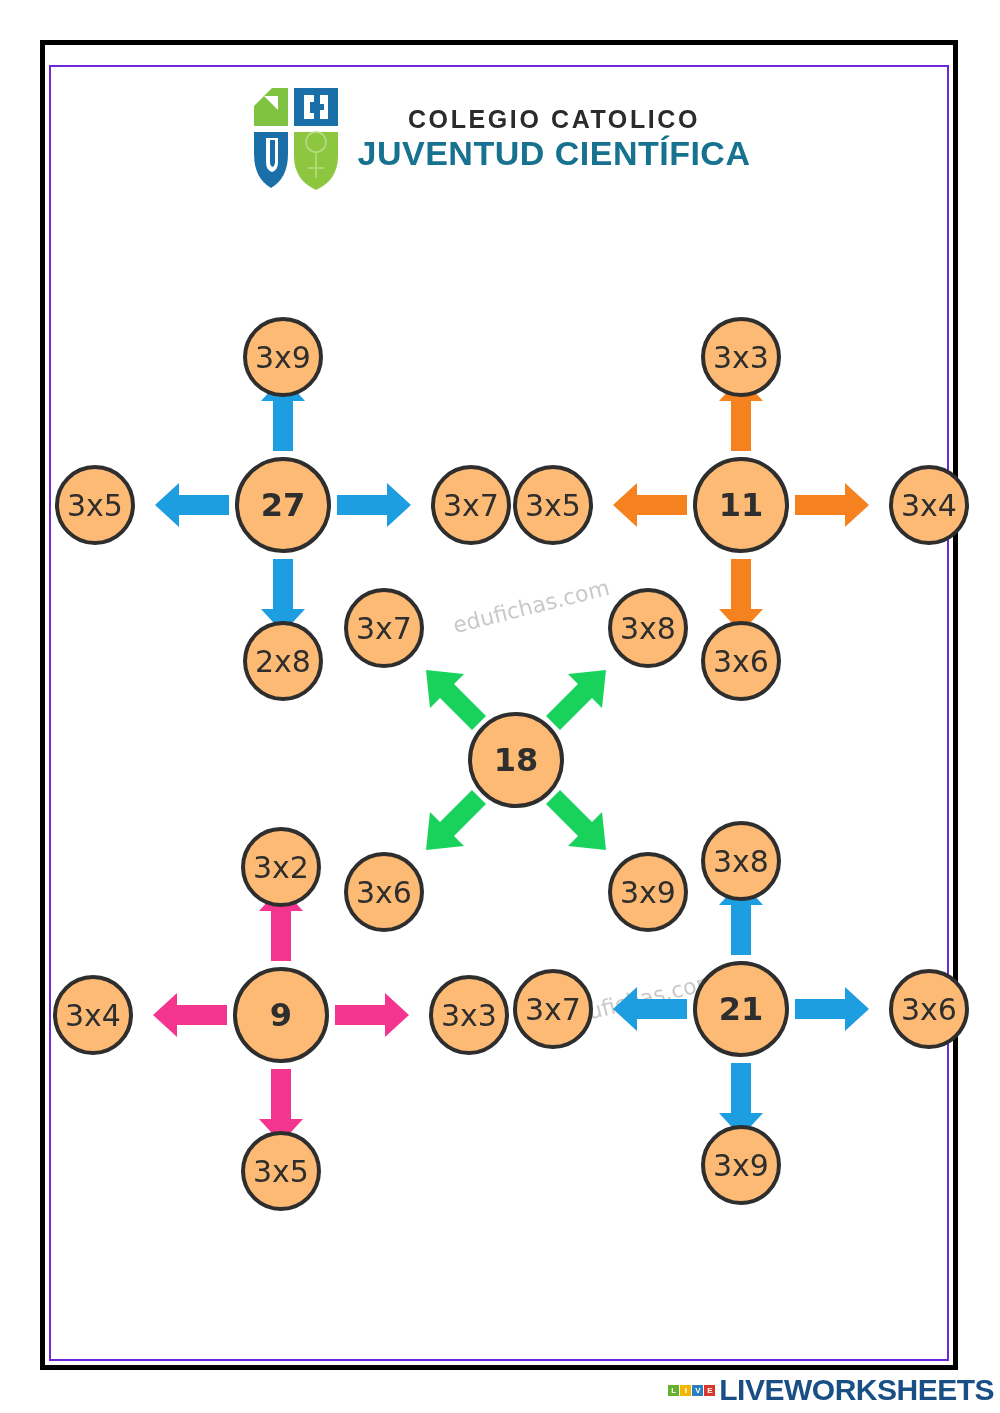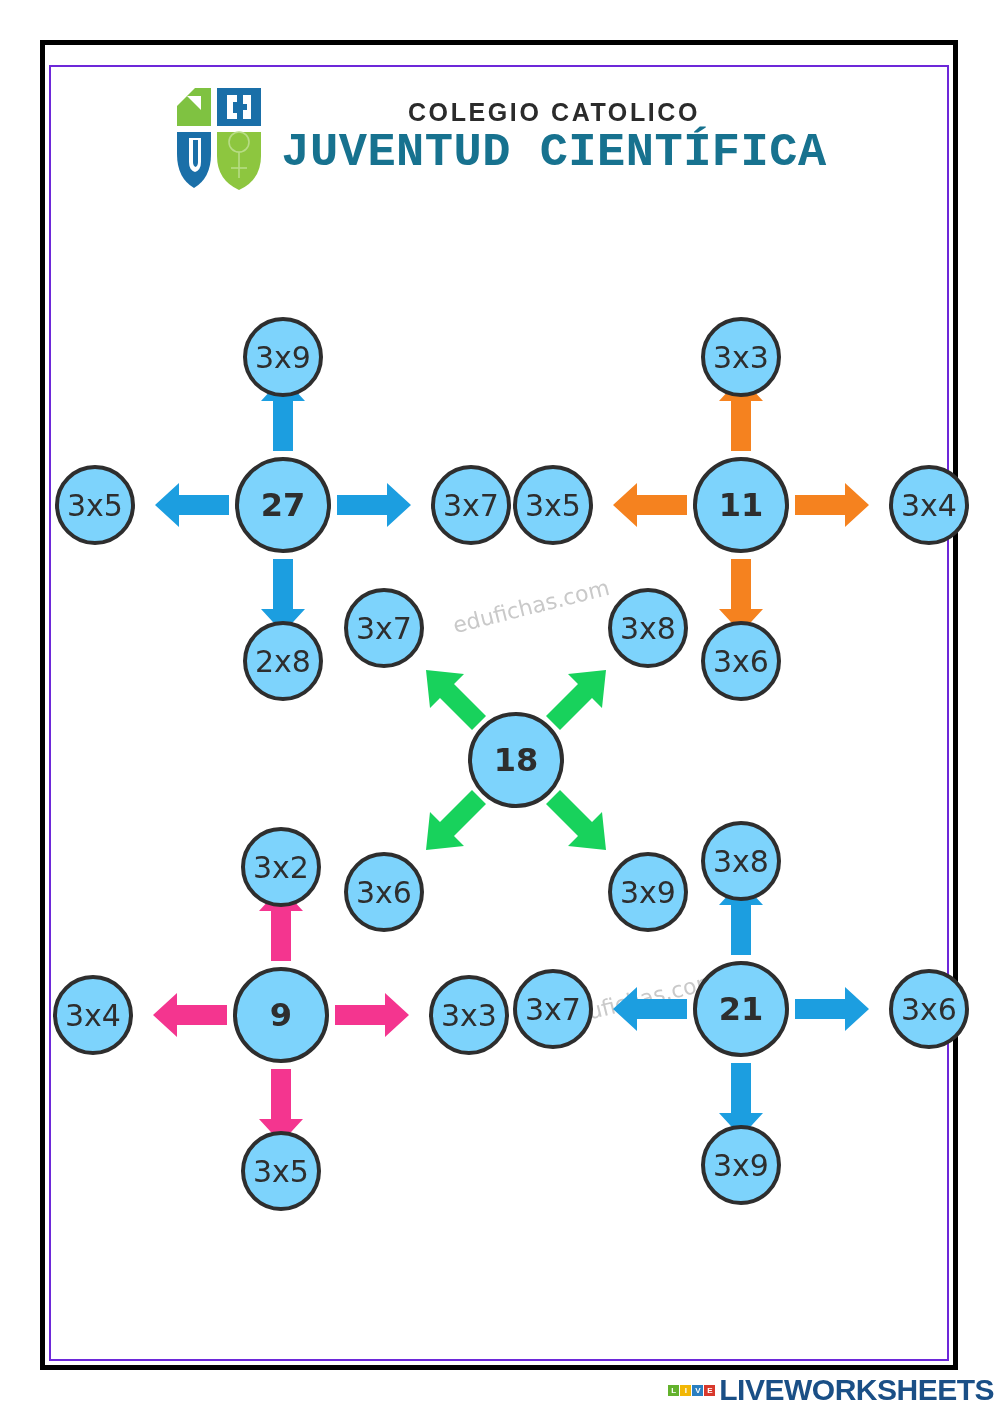--- a/index.html
+++ b/index.html
@@ -63,25 +63,24 @@
     line-height: 1;
   }
   #header-line1 {
     font-size: 25px;
     font-weight: bold;
     letter-spacing: 2.6px;
     color: #2b2b2b;
     margin-bottom: 4px;
   }
   #header-line2 {
-    font-size: 47px;
+    font-size: 34px;
     font-weight: bold;
     letter-spacing: 0.5px;
     color: #17728f;
-    font-family: Liberation Mono, monospace;
   }
 
   
   #instruction {
     position: absolute;
     left: 52px;
     top: 180px;
     font-size: 31px;
     color: #5a5a5a;
     font-family: "DejaVu Sans", sans-serif;
@@ -99,21 +98,21 @@
 
   .cluster {
     position: absolute;
     width: 0;
     height: 0;
   }
 
   .node {
     position: absolute;
     border-radius: 50%;
-    background: #7dd3fc;
+    background: #fdba74;
     border: 4px solid #2e2e2e;
     box-sizing: border-box;
     display: flex;
     align-items: center;
     justify-content: center;
     color: #2e2e2e;
     font-family: "DejaVu Sans", sans-serif;
     z-index: 3;
   }
   .node.center {

